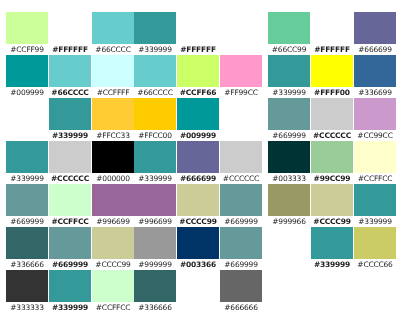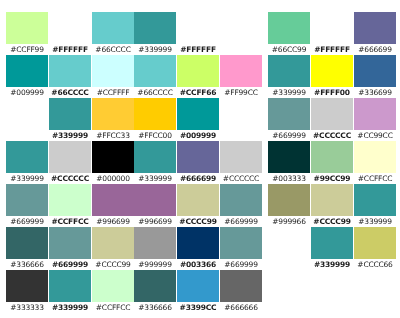--- a/index.html
+++ b/index.html
@@ -239,24 +239,20 @@
         <div class="palette-cell col-2">
           <div class="swatch" style="background-color: rgb(102, 153, 153);"></div>
           <div class="swatch-label">#669999</div>
         </div>
       </div>
       <div class="palette-row">
         <div class="palette-cell col-0">
           <div class="swatch" style="background-color: rgb(51, 102, 102);"></div>
           <div class="swatch-label">#336666</div>
         </div>
-        <div class="palette-cell col-1">
-          <div class="swatch" style="background-color: rgb(51, 153, 204);"></div>
-          <div class="swatch-label">#3399CC</div>
-        </div>
         <div class="palette-cell col-2">
           <div class="swatch" style="background-color: rgb(102, 102, 102);"></div>
           <div class="swatch-label">#666666</div>
         </div>
       </div>
     </div>
     <div class="palette-group group-2">
       <div class="palette-row">
         <div class="palette-cell col-0">
           <div class="swatch" style="background-color: rgb(102, 204, 153);"></div>

